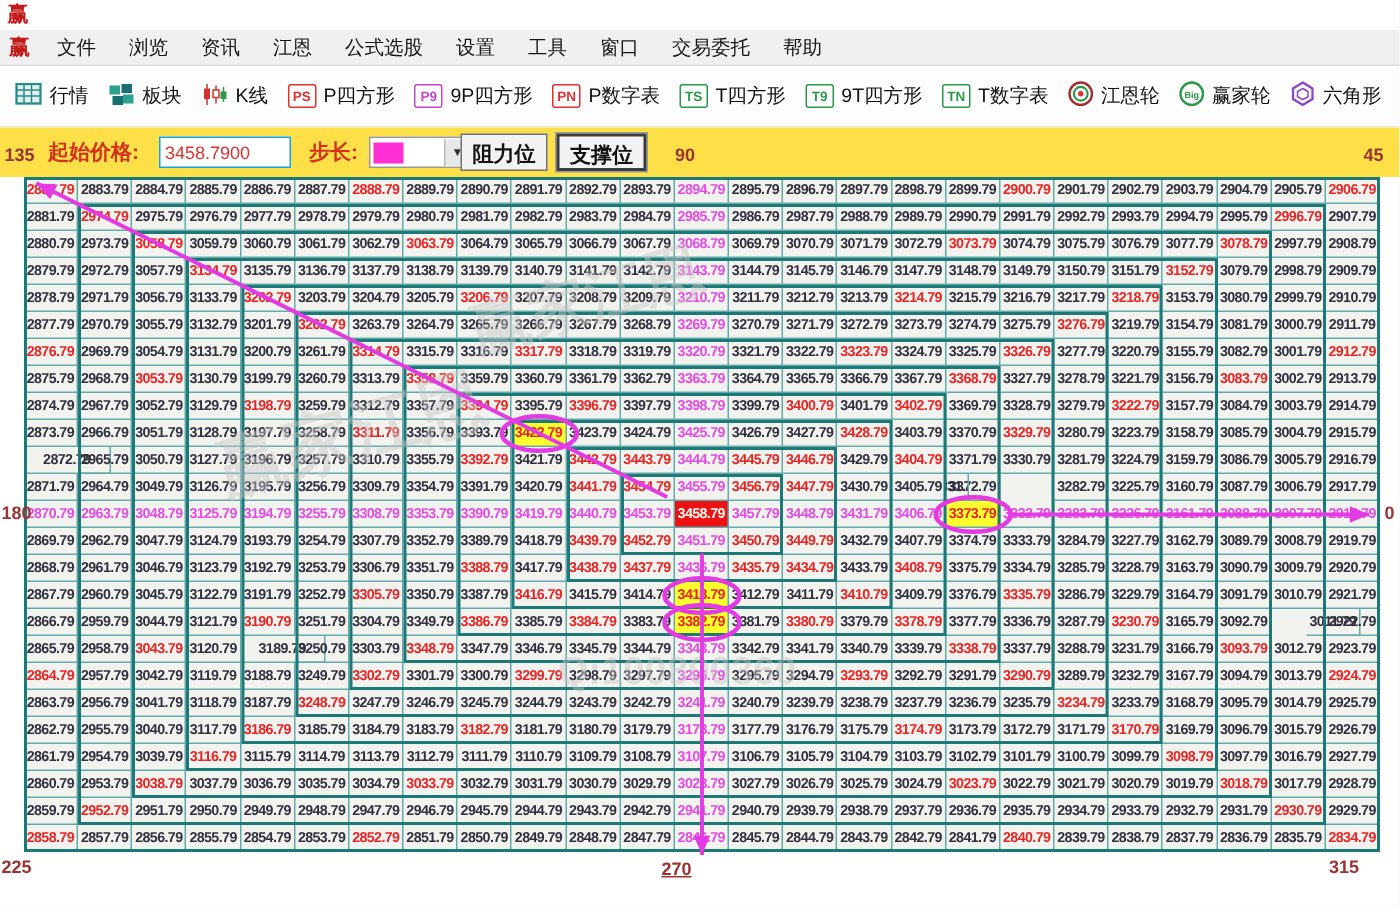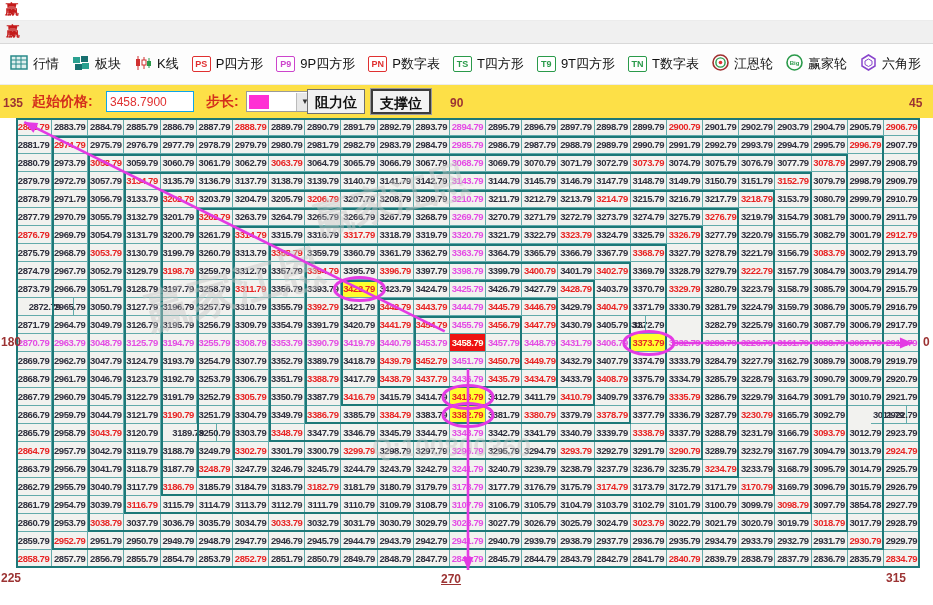--- a/index.html
+++ b/index.html
@@ -43,20 +43,32 @@
 </style>
 </head>
 <body>
 
 <div class="titlebar">
   <span class="app-icon">赢</span>
 </div>
 
 <div class="menubar">
   <span class="app-icon">赢</span>
+  <span style="display:flex;">
+      <span class="menu-item">文件</span>
+      <span class="menu-item">浏览</span>
+      <span class="menu-item">资讯</span>
+      <span class="menu-item">江恩</span>
+      <span class="menu-item">公式选股</span>
+      <span class="menu-item">设置</span>
+      <span class="menu-item">工具</span>
+      <span class="menu-item">窗口</span>
+      <span class="menu-item">交易委托</span>
+      <span class="menu-item">帮助</span>
+    </span>
 </div>
 
 <div class="toolbar">
     <span class="tool-item">
       <span><svg width="18" height="15">
           <rect x="1" y="1" width="16" height="13" fill="#dff0ef" stroke="#2a8a8a" stroke-width="1.5"></rect>
           <line x1="1" y1="5" x2="17" y2="5" stroke="#2a8a8a"></line>
           <line x1="1" y1="9" x2="17" y2="9" stroke="#2a8a8a"></line>
           <line x1="6" y1="1" x2="6" y2="14" stroke="#2a8a8a"></line>
           <line x1="11" y1="1" x2="11" y2="14" stroke="#2a8a8a"></line>
@@ -689,21 +701,21 @@
     <div class="cell" style="left: 470.08px; top: 378px; width: 36.16px; height: 18px;">3106.79</div>
     <div class="cell" style="left: 506.24px; top: 378px; width: 36.16px; height: 18px;">3105.79</div>
     <div class="cell" style="left: 542.4px; top: 378px; width: 36.16px; height: 18px;">3104.79</div>
     <div class="cell" style="left: 578.56px; top: 378px; width: 36.16px; height: 18px;">3103.79</div>
     <div class="cell" style="left: 614.72px; top: 378px; width: 36.16px; height: 18px;">3102.79</div>
     <div class="cell" style="left: 650.88px; top: 378px; width: 36.16px; height: 18px;">3101.79</div>
     <div class="cell" style="left: 687.04px; top: 378px; width: 36.16px; height: 18px;">3100.79</div>
     <div class="cell" style="left: 723.2px; top: 378px; width: 36.16px; height: 18px;">3099.79</div>
     <div class="cell red" style="left: 759.36px; top: 378px; width: 36.16px; height: 18px;">3098.79</div>
     <div class="cell" style="left: 795.52px; top: 378px; width: 36.16px; height: 18px;">3097.79</div>
-    <div class="cell" style="left: 831.68px; top: 378px; width: 36.16px; height: 18px;">3854.78</div>
+    <div class="cell" style="left: 831.68px; top: 378px; width: 36.16px; height: 18px;">3016.79</div>
     <div class="cell" style="left: 867.84px; top: 378px; width: 36.16px; height: 18px;">2927.79</div>
     <div class="cell" style="left: 0px; top: 396px; width: 36.16px; height: 18px;">2860.79</div>
     <div class="cell" style="left: 36.16px; top: 396px; width: 36.16px; height: 18px;">2953.79</div>
     <div class="cell red" style="left: 72.32px; top: 396px; width: 36.16px; height: 18px;">3038.79</div>
     <div class="cell" style="left: 108.48px; top: 396px; width: 36.16px; height: 18px;">3037.79</div>
     <div class="cell" style="left: 144.64px; top: 396px; width: 36.16px; height: 18px;">3036.79</div>
     <div class="cell" style="left: 180.8px; top: 396px; width: 36.16px; height: 18px;">3035.79</div>
     <div class="cell" style="left: 216.96px; top: 396px; width: 36.16px; height: 18px;">3034.79</div>
     <div class="cell red" style="left: 253.12px; top: 396px; width: 36.16px; height: 18px;">3033.79</div>
     <div class="cell" style="left: 289.28px; top: 396px; width: 36.16px; height: 18px;">3032.79</div>

